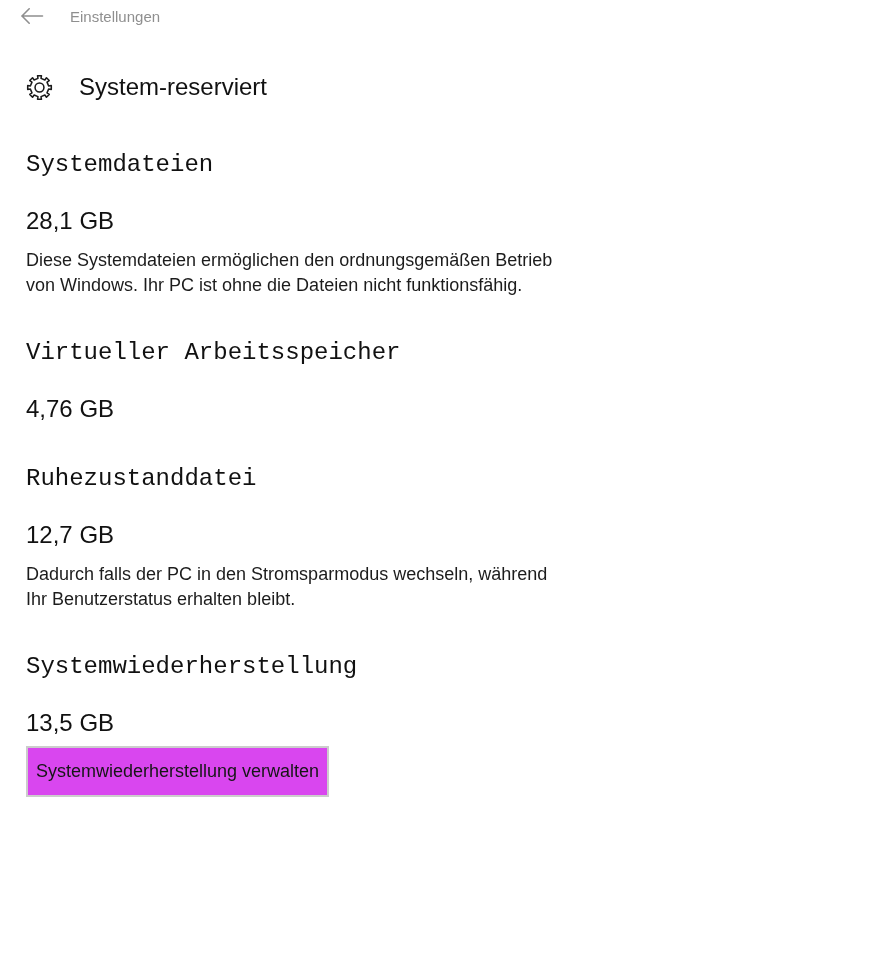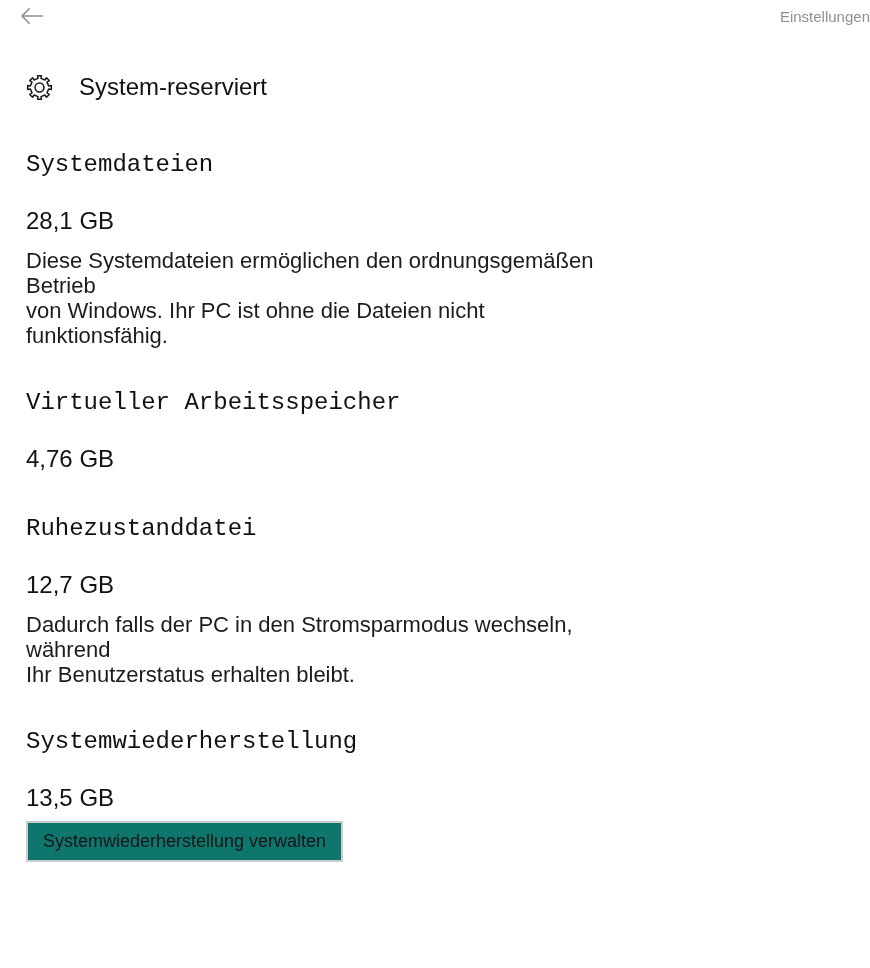--- a/index.html
+++ b/index.html
@@ -13,21 +13,20 @@
     overflow: hidden;
     font-family: "Liberation Sans", "DejaVu Sans", sans-serif;
     color: #161616;
     -webkit-font-smoothing: antialiased;
   }
   .header {
     display: flex;
     align-items: center;
     padding: 4px 0 0 20px;
     height: 24px;
-    justify-content: space-between;
   }
   .back-btn {
     background: none;
     border: none;
     padding: 0;
     margin: 0;
     width: 24px;
     height: 18px;
     cursor: pointer;
     display: flex;
@@ -64,32 +63,32 @@
     font-family: Liberation Mono, monospace;
   }
   .size-value {
     margin-top: 26px;
     font-size: 24px;
     line-height: 30px;
     color: #111111;
   }
   .desc {
     margin: 12px 0 0 0;
-    font-size: 22px;
+    font-size: 18px;
     line-height: 25px;
     color: #1c1c1c;
     white-space: pre-line;
     max-width: 600px;
   }
   .manage-btn {
     display: inline-block;
     margin-top: 8px;
-    height: 41px;
-    padding: 0 15px;
-    background: #0f766e;
+    height: 51px;
+    padding: 0 8px;
+    background: #d946ef;
     border: 2px solid #cccccc;
     box-sizing: border-box;
     font-family: "Liberation Sans", "DejaVu Sans", sans-serif;
     font-size: 18px;
     color: #161616;
     cursor: pointer;
   }
 </style>
 </head>
 <body>

